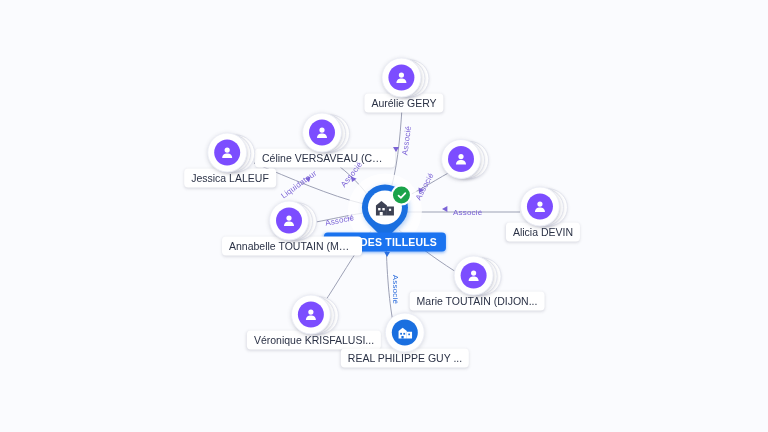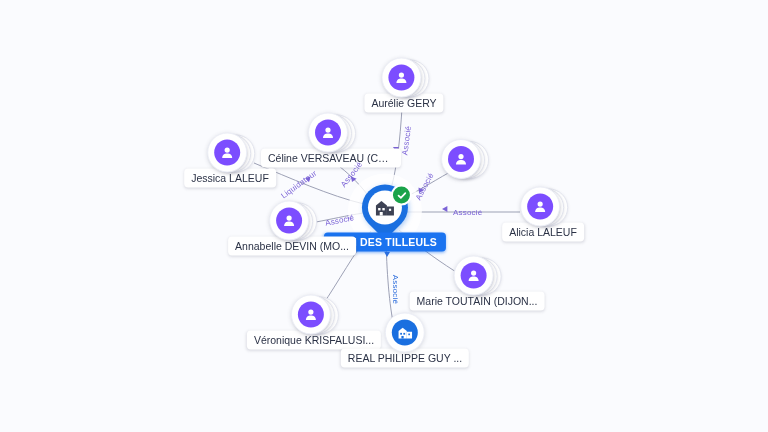--- a/index.html
+++ b/index.html
@@ -281,21 +281,21 @@
           <svg width="14" height="14" viewBox="0 0 14 14">
             <circle cx="7" cy="4.6" r="2.6" fill="#ffffff"></circle>
             <path d="M2 12.6 C2 9.3 4.3 8 7 8 C9.7 8 12 9.3 12 12.6 Z" fill="#ffffff"></path>
           </svg>
         </div>
       </div>
     </div>
     <div class="node-label">Aurélie GERY</div>
   </div>
 
-  <div class="node" style="left:325px; top:140px;margin-left:6px;">
+  <div class="node" style="left:325px; top:140px;">
     <div class="person-stack">
       <div class="stack-card c3"></div>
       <div class="stack-card c2"></div>
       <div class="stack-card c1"></div>
       <div class="stack-front">
         <div class="avatar-circle">
           <svg width="14" height="14" viewBox="0 0 14 14">
             <circle cx="7" cy="4.6" r="2.6" fill="#ffffff"></circle>
             <path d="M2 12.6 C2 9.3 4.3 8 7 8 C9.7 8 12 9.3 12 12.6 Z" fill="#ffffff"></path>
           </svg>
@@ -345,38 +345,38 @@
       <div class="stack-card c1"></div>
       <div class="stack-front">
         <div class="avatar-circle">
           <svg width="14" height="14" viewBox="0 0 14 14">
             <circle cx="7" cy="4.6" r="2.6" fill="#ffffff"></circle>
             <path d="M2 12.6 C2 9.3 4.3 8 7 8 C9.7 8 12 9.3 12 12.6 Z" fill="#ffffff"></path>
           </svg>
         </div>
       </div>
     </div>
-    <div class="node-label">Alicia LALEUF</div>
+    <div class="node-label">Alicia DEVIN</div>
   </div>
 
   <div class="node" style="left:292px; top:228px;">
     <div class="person-stack">
       <div class="stack-card c3"></div>
       <div class="stack-card c2"></div>
       <div class="stack-card c1"></div>
       <div class="stack-front">
         <div class="avatar-circle">
           <svg width="14" height="14" viewBox="0 0 14 14">
             <circle cx="7" cy="4.6" r="2.6" fill="#ffffff"></circle>
             <path d="M2 12.6 C2 9.3 4.3 8 7 8 C9.7 8 12 9.3 12 12.6 Z" fill="#ffffff"></path>
           </svg>
         </div>
       </div>
     </div>
-    <div class="node-label">Annabelle DEVIN (MO...</div>
+    <div class="node-label">Annabelle TOUTAIN (MO...</div>
   </div>
 
   <div class="node" style="left:477px; top:283px;">
     <div class="person-stack">
       <div class="stack-card c3"></div>
       <div class="stack-card c2"></div>
       <div class="stack-card c1"></div>
       <div class="stack-front">
         <div class="avatar-circle">
           <svg width="14" height="14" viewBox="0 0 14 14">

